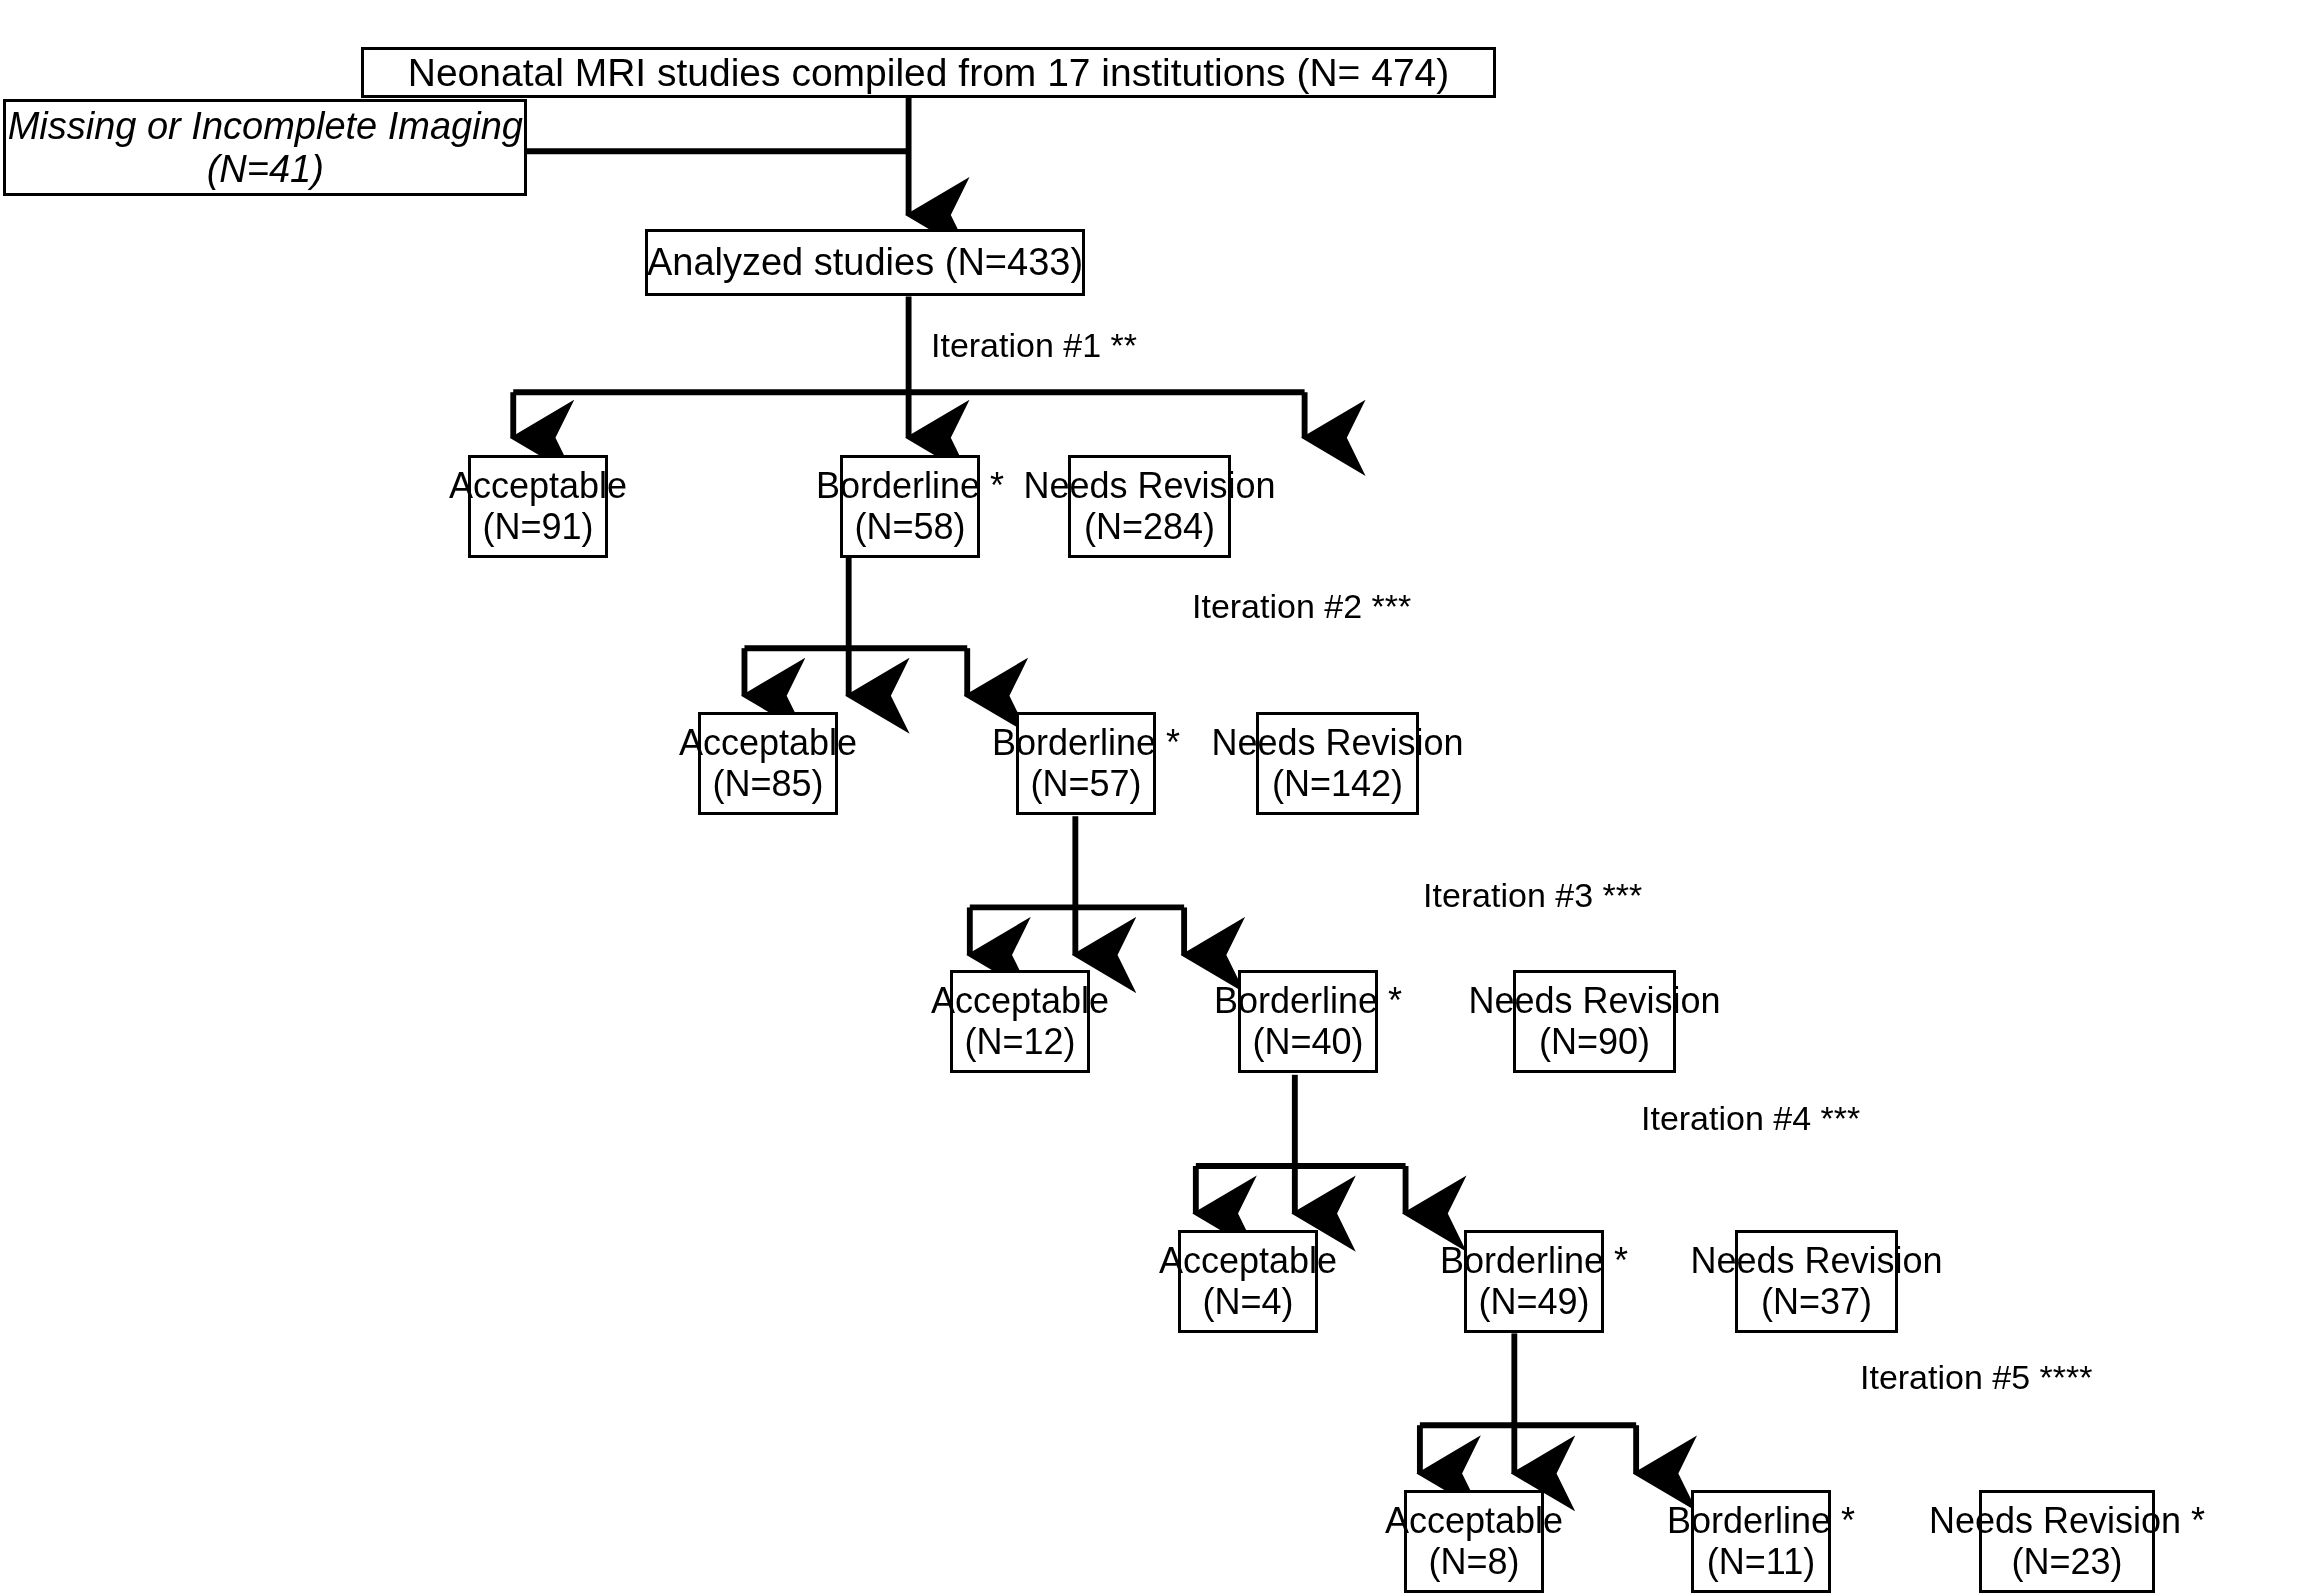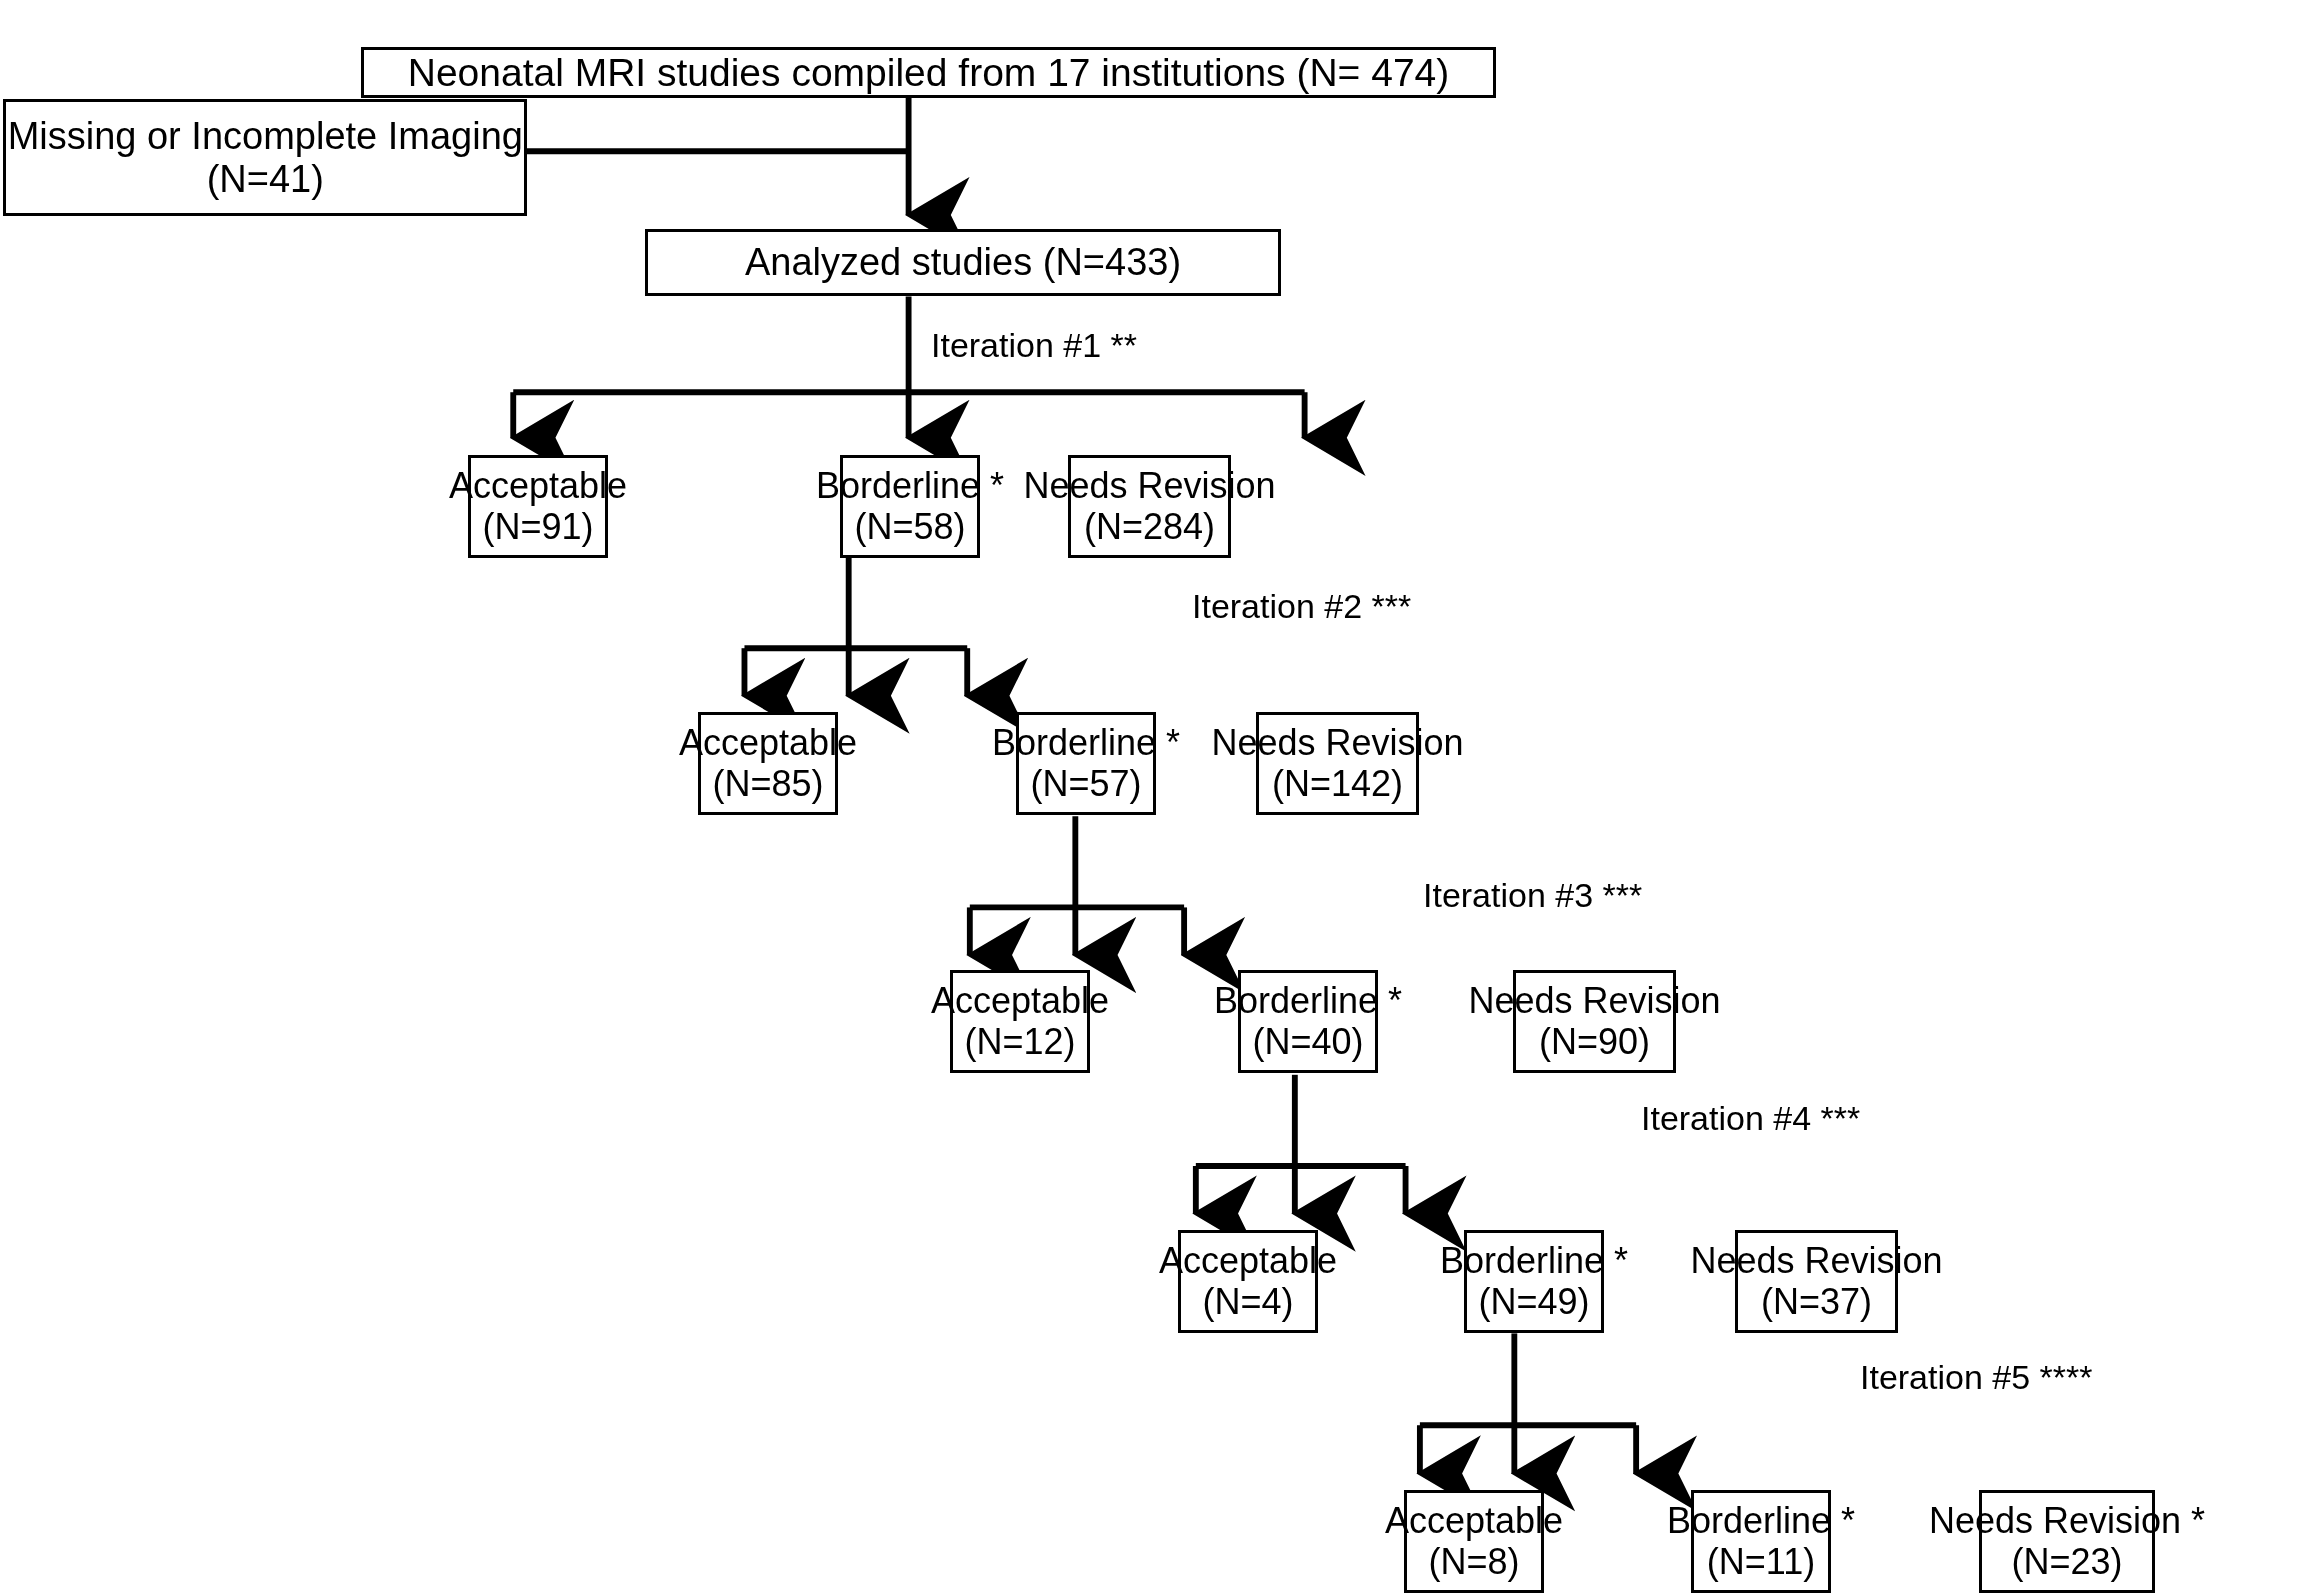--- a/index.html
+++ b/index.html
@@ -104,26 +104,26 @@
       <path d="M2180,2188 L2180,2262" marker-end="url(#arrowDown)"></path>
       <path d="M2325,2188 L2325,2262" marker-end="url(#arrowDown)"></path>
       <path d="M2512,2188 L2512,2262" marker-end="url(#arrowDown)"></path>
     </g>
   </svg>
 
   <div class="node fs-top" style="left:361px; top:3.9px; width:1135px; height:51px;margin-top:43px;">
     <span class="line1">Neonatal MRI studies compiled from 17 institutions (N= 474)</span>
   </div>
 
-  <div class="node fs-mid" style="left:3.3px; top:99px; width:524px; height:117px;">
+  <div class="node fs-mid" style="left:3.3px; top:99px; width:524px; height:97px;font-style:italic;">
     <span class="line1">Missing or Incomplete Imaging</span>
     <span class="line2">(N=41)</span>
   </div>
 
-  <div class="node fs-mid" style="left:645px; top:229px; width:636px; height:67px;">
+  <div class="node fs-mid" style="left:645px; top:229px; width:440px; height:67px;">
     <span class="line1">Analyzed studies (N=433)</span>
   </div>
 
   <div class="edge-label" style="left:931px; top:326px;">Iteration #1 **</div>
 
   <div class="node fs-std" style="left:468px; top:455px; width:140px; height:103px;">
     <span class="line1">Acceptable</span>
     <span class="line2">(N=91)</span>
   </div>
   <div class="node fs-std" style="left:840px; top:455px; width:140px; height:103px;">

